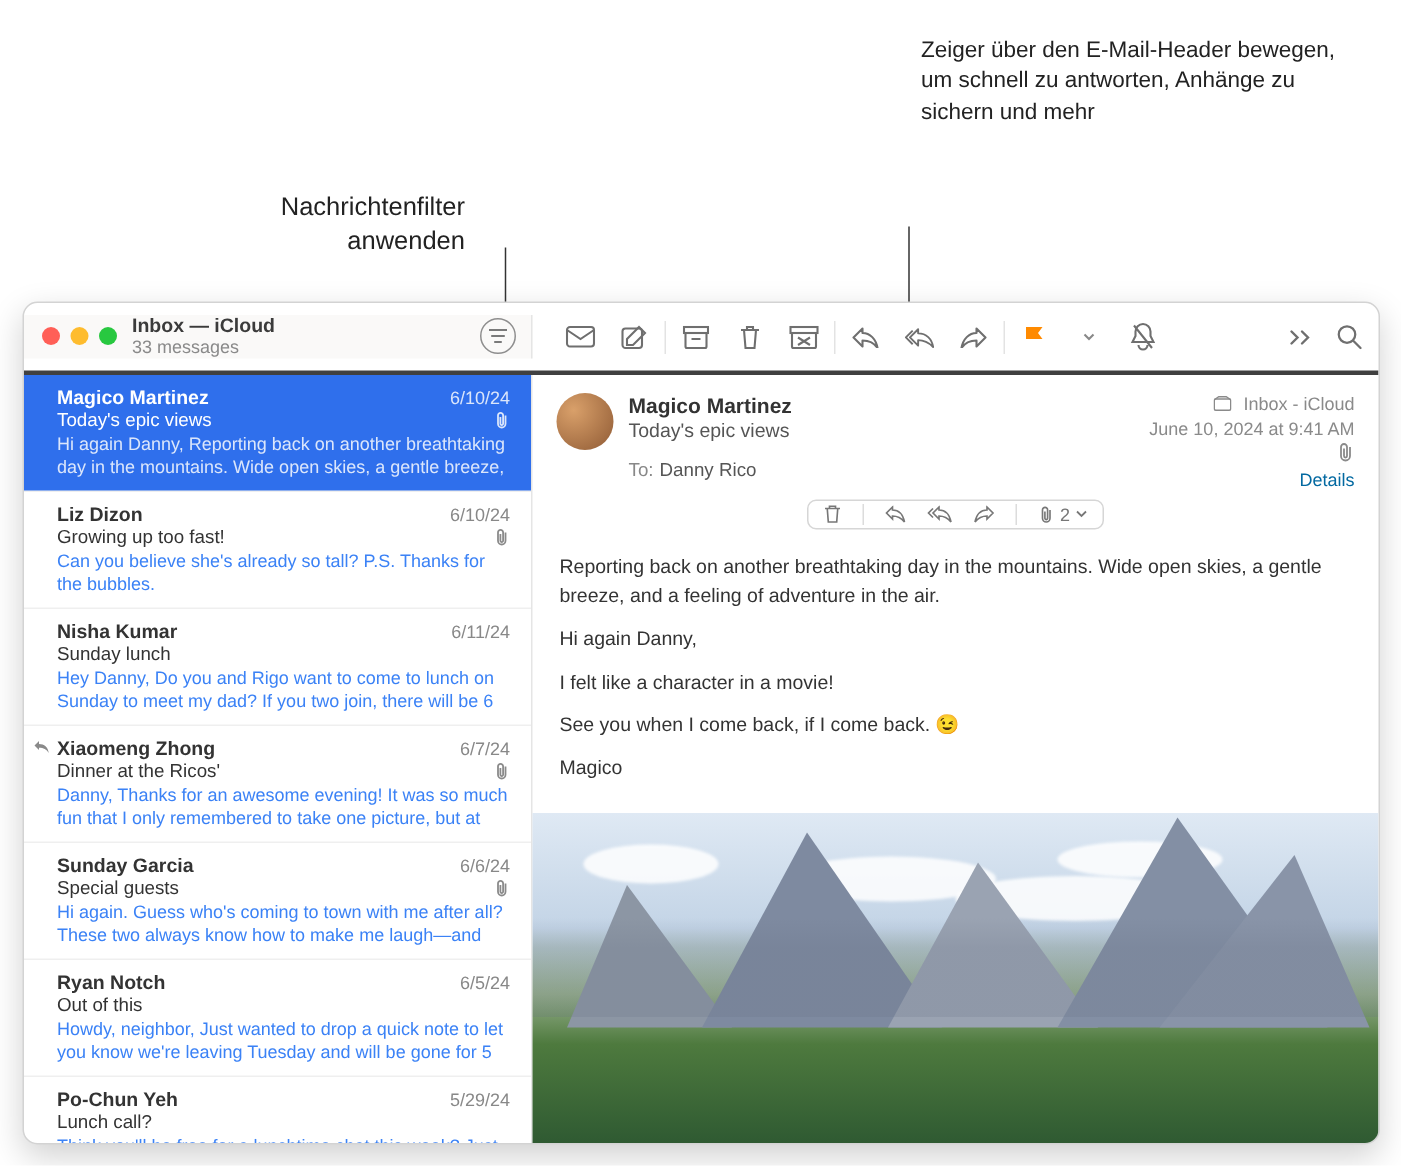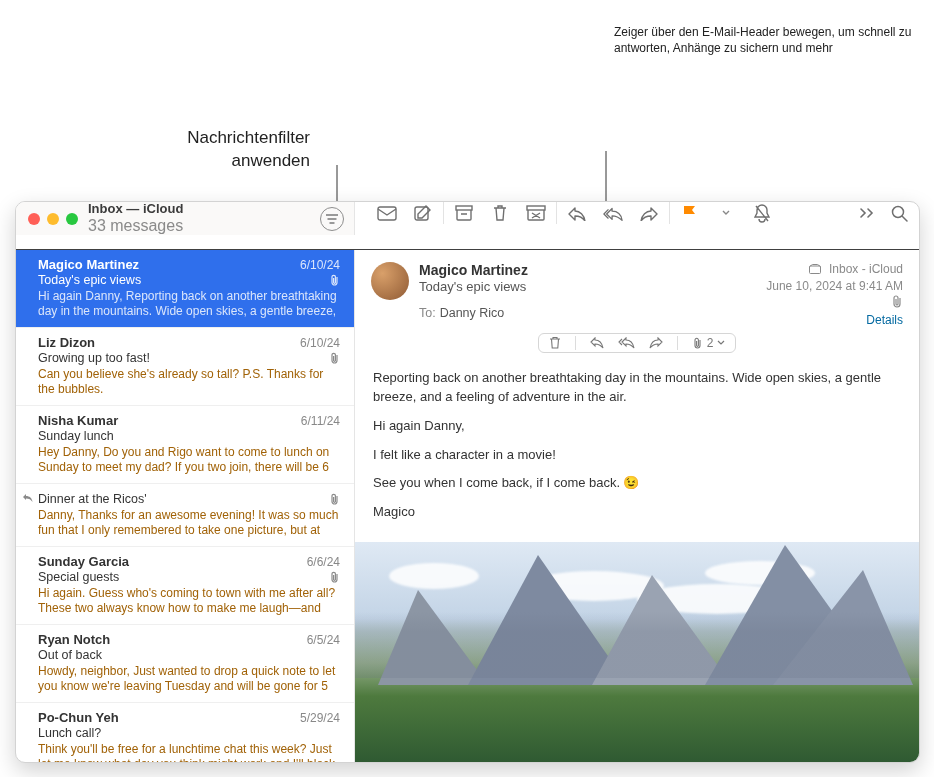--- a/index.html
+++ b/index.html
@@ -1,51 +1,51 @@
 <!DOCTYPE html>
 <html><head>
 <meta charset="utf-8">
 <style>
   * { box-sizing: border-box; margin: 0; padding: 0; }
   body { font-family: -apple-system, "Helvetica Neue", Arial, sans-serif; width: 934px; height: 777px; background: #fff; position: relative; font-size: 13px; color: #333; }
   .callouts { position: absolute; left: 0; top: 0; width: 934px; height: 200px; pointer-events: none; }
   .callout-left { position: absolute; left: 110px; top: 127px; width: 200px; text-align: right; font-size: 17px; line-height: 1.35; color: #222; }
-  .callout-right { position: absolute; left: 614px; top: 24px; width: 300px; font-size: 12px; line-height: 1.35; color: #222; }
+  .callout-right { position: absolute; left: 614px; top: 24px; width: 300px; font-size: 15px; line-height: 1.35; color: #222; }
 
   .mail-window { position: absolute; left: 15px; top: 201px; width: 905px; height: 562px; border: 1px solid #d3d3d3; border-radius: 10px; box-shadow: 0 8px 22px rgba(0,0,0,0.18); overflow: hidden; display: flex; flex-direction: column; background: #fff; }
 
-  .toolbar { display: flex; align-items: flex-start; height: 48px; border-bottom: 1px solid #404040; }
+  .toolbar { display: flex; align-items: center; height: 48px; border-bottom: 3px solid #404040; }
   .toolbar-left { width: 339px; display: flex; align-items: center; padding: 0 8px; border-right: 1px solid #e5e5e5; background: #faf9f8; }
   .traffic { display: flex; gap: 7px; margin-left: 4px; margin-right: 10px; }
   .dot { width: 12px; height: 12px; border-radius: 50%; }
   .dot.red { background: #ff5f57; } .dot.yellow { background: #febc2e; } .dot.green { background: #28c840; }
   .mailbox-title { display: flex; flex-direction: column; line-height: 1.15; flex: 1; }
   .mailbox-title .name { font-weight: 600; font-size: 13px; color: #3b3b3b; }
-  .mailbox-title .count { font-size: 16px; color: #8a8a8a; }
+  .mailbox-title .count { font-size: 12px; color: #8a8a8a; }
   .filter-btn { width: 24px; height: 24px; border-radius: 50%; border: 1.5px solid #8e8e8e; display: flex; align-items: center; justify-content: center; color: #7a7a7a; margin-right: 2px; }
 
   .toolbar-right { flex: 1; display: flex; align-items: center; padding: 0 6px 0 12px; gap: 0; }
   .tb-group { display: flex; align-items: center; gap: 16px; padding: 0 10px; }
   .toolbar-right .sep { width: 1px; height: 22px; background: #e3e3e3; }
   .tb-icon { width: 20px; height: 18px; display: flex; align-items: center; justify-content: center; color: #6f6f6f; }
   svg { display: block; }
 
   .body { display: flex; flex: 1; min-height: 0; }
   .msg-list { width: 339px; border-right: 1px solid #e5e5e5; overflow: hidden; display: flex; flex-direction: column; }
   .msg-item { padding: 7px 14px 8px 22px; border-bottom: 1px solid #efefef; position: relative; }
   .msg-item.sel { background: #2f6fec; color: #fff; }
   .msg-item.sel .preview, .msg-item.sel .date { color: #dbe6fb; }
   .row1 { display: flex; justify-content: space-between; align-items: baseline; }
   .sender { font-weight: 600; font-size: 13px; }
   .date { font-size: 12px; color: #888; }
   .subject-row { display: flex; justify-content: space-between; align-items: center; margin-top: 1px; }
   .subject { font-size: 12.5px; font-weight: 500; }
   .att-icon { color: #8a8a8a; }
   .msg-item.sel .att-icon { color: #dbe6fb; }
-  .preview { font-size: 12px; color: #a16207; line-height: 1.25; margin-top: 2px; max-height: 30px; overflow: hidden; }
+  .preview { font-size: 12px; color: #3b82f6; line-height: 1.25; margin-top: 2px; max-height: 30px; overflow: hidden; }
   .reply-glyph { position: absolute; left: 6px; top: 9px; color: #8a8a8a; }
 
   .preview-pane { flex: 1; display: flex; flex-direction: column; min-width: 0; }
   .header-block { padding: 12px 16px 4px 16px; }
   .header-top { display: flex; align-items: flex-start; gap: 10px; }
   .avatar { width: 38px; height: 38px; border-radius: 50%; background: radial-gradient(circle at 30% 30%, #d9a06a, #8f5a34); flex: none; }
   .header-text { flex: 1; min-width: 0; }
   .h-sender { font-weight: 700; font-size: 14px; }
   .h-subject { font-size: 13px; color: #555; margin-top: 1px; }
   .h-to { font-size: 12.5px; color: #555; margin-top: 12px; }
@@ -243,20 +243,24 @@
             <span class="subject">Sunday lunch</span>
           </div>
           <div class="preview">Hey Danny, Do you and Rigo want to come to lunch on Sunday to meet my dad? If you two join, there will be 6 of us total. Would…</div>
         </div>
         <div class="msg-item">
           <span class="reply-glyph">
             <svg width="11" height="10" viewBox="0 0 11 10">
               <path d="M4 1L1 4l3 3V5.5c3 0 5 1 6.5 3.5C10 5 7.5 3 4 3V1z" fill="currentColor"></path>
             </svg>
           </span>
+          <div class="row1">
+            <span class="sender">Xiaomeng Zhong</span>
+            <span class="date">6/7/24</span>
+          </div>
           <div class="subject-row">
             <span class="subject">Dinner at the Ricos'</span>
             <span class="att-icon">
               <svg width="11" height="13" viewBox="0 0 11 13">
                 <path d="M8 3v5.5a2.5 2.5 0 11-5 0V3a1.7 1.7 0 113.4 0v5.5a.9.9 0 11-1.8 0V4" fill="none" stroke="currentColor" stroke-width="1.2"></path>
               </svg>
             </span>
           </div>
           <div class="preview">Danny, Thanks for an awesome evening! It was so much fun that I only remembered to take one picture, but at least it's a good…</div>
         </div>
@@ -274,21 +278,21 @@
             </span>
           </div>
           <div class="preview">Hi again. Guess who's coming to town with me after all? These two always know how to make me laugh—and they're as insepa…</div>
         </div>
         <div class="msg-item">
           <div class="row1">
             <span class="sender">Ryan Notch</span>
             <span class="date">6/5/24</span>
           </div>
           <div class="subject-row">
-            <span class="subject">Out of back</span>
+            <span class="subject">Out of this</span>
           </div>
           <div class="preview">Howdy, neighbor, Just wanted to drop a quick note to let you know we're leaving Tuesday and will be gone for 5 nights, if yo…</div>
         </div>
         <div class="msg-item">
           <div class="row1">
             <span class="sender">Po-Chun Yeh</span>
             <span class="date">5/29/24</span>
           </div>
           <div class="subject-row">
             <span class="subject">Lunch call?</span>

